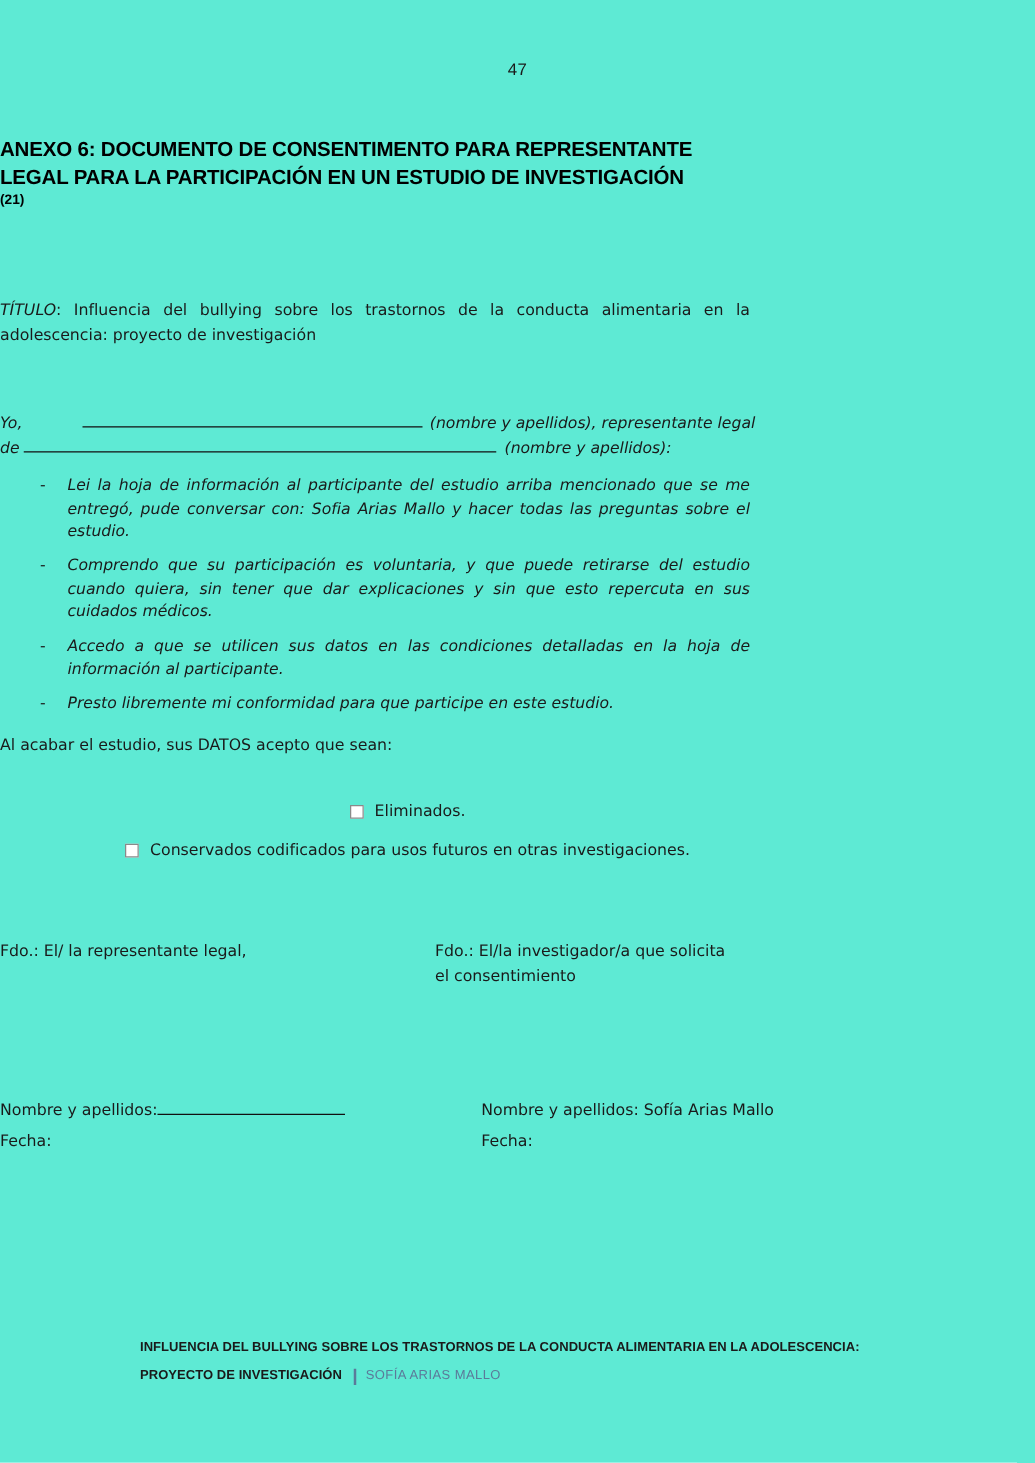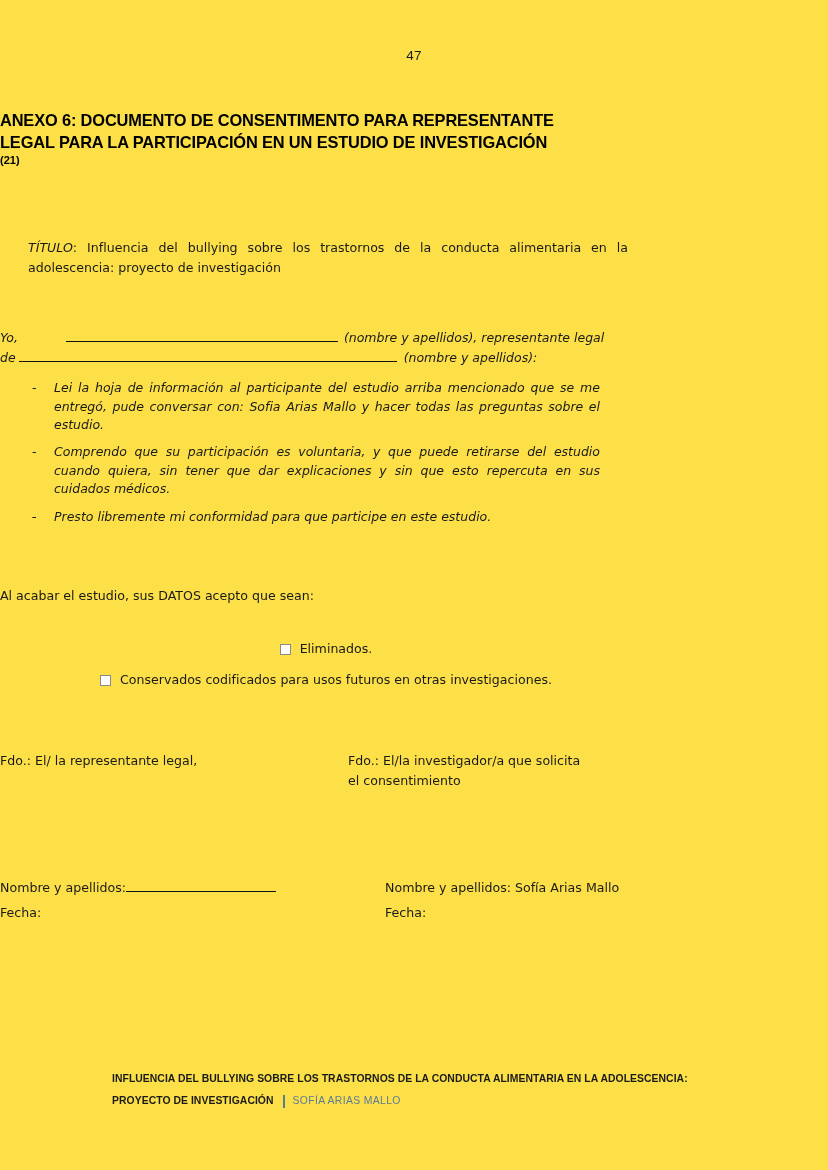--- a/index.html
+++ b/index.html
@@ -13,21 +13,21 @@
     height: 1170px;
     position: relative;
     font-family: "DejaVu Sans", sans-serif;
     color: #1a1a1a;
     overflow: hidden;
   }
 
   .page {
     position: absolute;
     inset: 0;
-    background: #fde047;
+    background: #5eead4;
   }
 
   
   .page-number {
     position: absolute;
     top: 48px;
     left: 0;
     width: 828px;
     text-align: center;
     font-family: "Liberation Sans", sans-serif;
@@ -62,21 +62,20 @@
   
   .titulo-block {
     position: absolute;
     top: 238px;
     left: 0;
     width: 600px;
     font-size: 12.6px;
     line-height: 20px;
     text-align: justify;
     color: #1a1a1a;
-    padding-left: 28px;
   }
   .titulo-label {
     font-style: italic;
   }
 
   
   .yo-block {
     position: absolute;
     top: 328px;
     left: 0;
@@ -275,20 +274,21 @@
     <div class="dash-item">
       <span class="dash-marker">-</span>
       <span>Lei la hoja de información al participante del estudio arriba mencionado que se me entregó, pude conversar con: Sofia Arias Mallo y hacer todas las preguntas sobre el estudio.</span>
     </div>
     <div class="dash-item">
       <span class="dash-marker">-</span>
       <span>Comprendo que su participación es voluntaria, y que puede retirarse del estudio cuando quiera, sin tener que dar explicaciones y sin que esto repercuta en sus cuidados médicos.</span>
     </div>
     <div class="dash-item">
       <span class="dash-marker">-</span>
+      <span>Accedo a que se utilicen sus datos en las condiciones detalladas en la hoja de información al participante.</span>
     </div>
     <div class="dash-item">
       <span class="dash-marker">-</span>
       <span>Presto libremente mi conformidad para que  participe en este estudio.</span>
     </div>
   </div>
 
   <div class="datos-intro">Al acabar el estudio, sus DATOS acepto que sean:</div>
 
   <div class="options">

